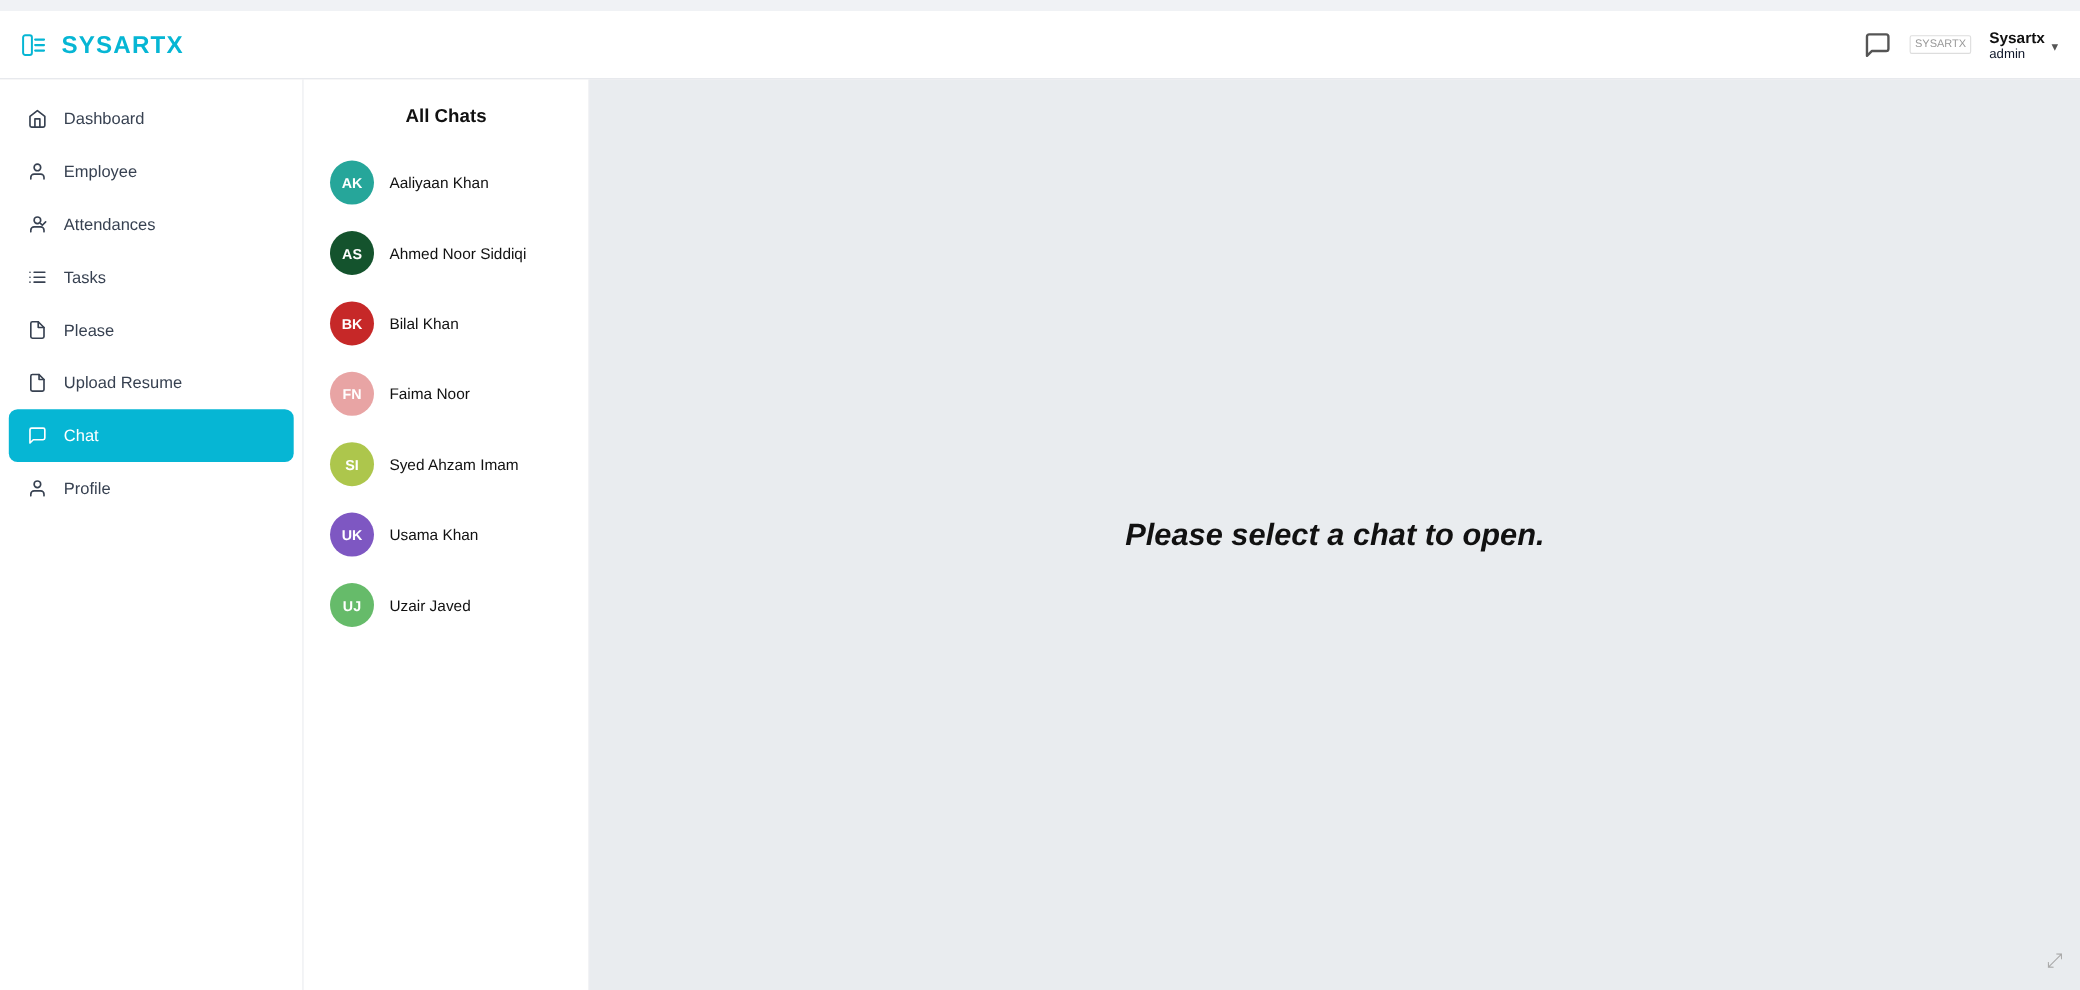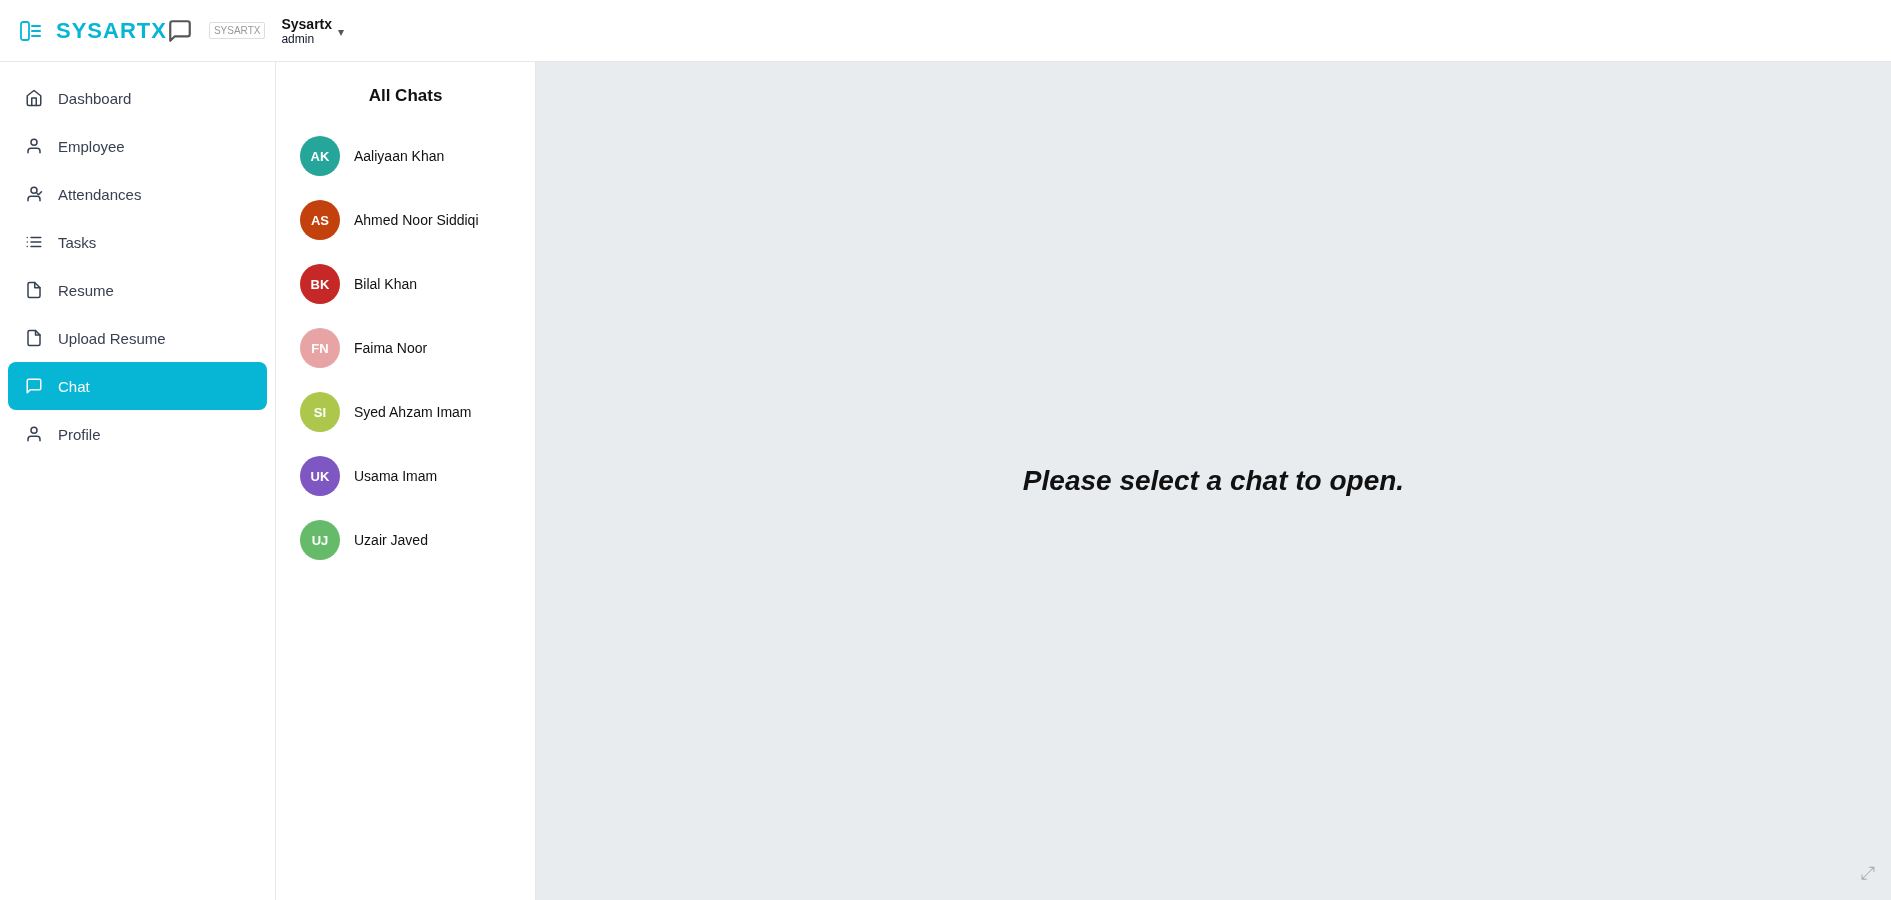--- a/index.html
+++ b/index.html
@@ -4,23 +4,25 @@
   <style>
     * { margin: 0; padding: 0; box-sizing: border-box; }
     body { font-family: 'Segoe UI', Arial, sans-serif; background: #f0f2f5; height: 900px; overflow: hidden; display: flex; flex-direction: column; }
 
     
     .header {
       height: 62px;
       background: #fff;
       display: flex;
       align-items: center;
+      justify-content: space-between;
       padding: 0 20px;
       border-bottom: 1px solid #e5e7eb;
       z-index: 10;
+      margin-top: 10px;
     }
     .header-left {
       display: flex;
       align-items: center;
       gap: 14px;
     }
     .toggle-icon {
       width: 22px;
       height: 22px;
       cursor: pointer;
@@ -254,21 +256,21 @@
       <span class="nav-label">Tasks</span>
     </div>
 
     <div class="nav-item">
       <div class="nav-icon">
         <svg width="18" height="18" viewBox="0 0 24 24" fill="none" stroke="currentColor" stroke-width="2" stroke-linecap="round" stroke-linejoin="round">
           <path d="M13 2H6a2 2 0 0 0-2 2v16a2 2 0 0 0 2 2h12a2 2 0 0 0 2-2V9z"></path>
             <polyline points="13 2 13 9 20 9"></polyline>
         </svg>
       </div>
-      <span class="nav-label">Resume</span>
+      <span class="nav-label">Please</span>
     </div>
 
     <div class="nav-item">
       <div class="nav-icon">
         <svg width="18" height="18" viewBox="0 0 24 24" fill="none" stroke="currentColor" stroke-width="2" stroke-linecap="round" stroke-linejoin="round">
           <path d="M14 2H6a2 2 0 0 0-2 2v16a2 2 0 0 0 2 2h12a2 2 0 0 0 2-2V8z"></path>
             <polyline points="14 2 14 8 20 8"></polyline>
         </svg>
       </div>
       <span class="nav-label">Upload Resume</span>
@@ -298,38 +300,38 @@
   <div class="chat-panel">
     <div class="all-chats-title">All Chats</div>
 
     <div id="chat-list">
 
     <div class="chat-list-item">
           <div class="avatar" style="background: rgb(38, 166, 154);">AK</div>
           <div class="chat-name">Aaliyaan Khan</div>
         </div>
         <div class="chat-list-item">
-          <div class="avatar" style="background: #c2410c; text-align: center;">AS</div>
+          <div class="avatar" style="background: #14532d; text-align: center;">AS</div>
           <div class="chat-name">Ahmed Noor Siddiqi</div>
         </div>
         <div class="chat-list-item">
           <div class="avatar" style="background: rgb(198, 40, 40);">BK</div>
           <div class="chat-name">Bilal Khan</div>
         </div>
         <div class="chat-list-item">
           <div class="avatar" style="background: rgb(232, 164, 164);">FN</div>
           <div class="chat-name">Faima Noor</div>
         </div>
         <div class="chat-list-item">
           <div class="avatar" style="background: rgb(173, 198, 76);">SI</div>
           <div class="chat-name">Syed Ahzam Imam</div>
         </div>
         <div class="chat-list-item">
           <div class="avatar" style="background: rgb(126, 87, 194);">UK</div>
-          <div class="chat-name">Usama Imam</div>
+          <div class="chat-name">Usama Khan</div>
         </div>
         <div class="chat-list-item">
           <div class="avatar" style="background: rgb(102, 187, 106);">UJ</div>
           <div class="chat-name">Uzair Javed</div>
         </div>
       </div>
   </div>
 
   <div class="content-area">
     <div class="select-chat-msg">Please select a chat to open.</div>

